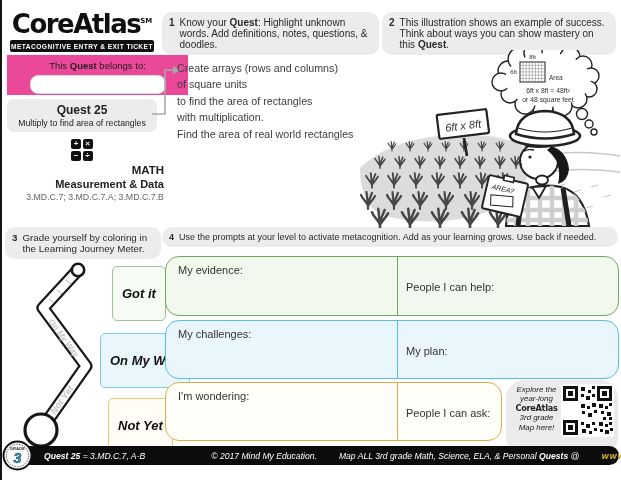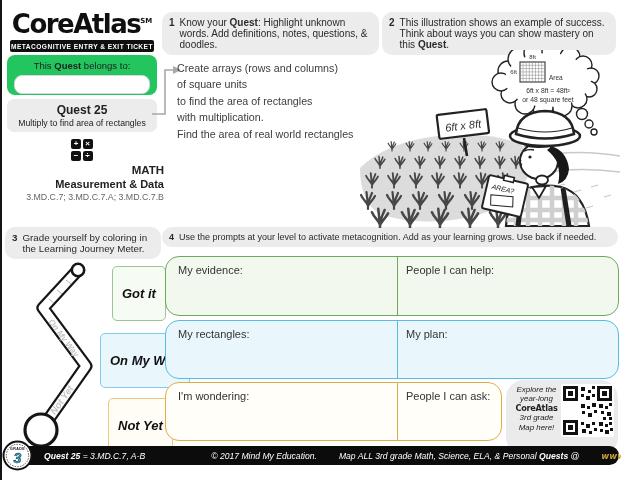--- a/index.html
+++ b/index.html
@@ -8,22 +8,22 @@
   .edge-left{position:absolute;left:0;top:0;width:2px;height:480px;background:#141414;}
 
   
   .logo{position:absolute;left:8px;top:6px;width:148px;text-align:center;
         font-family:"DejaVu Sans",sans-serif;font-weight:900;font-size:26px;
         letter-spacing:-1.5px;color:#0f0f0f;line-height:30px;}
   .logo sup{font-size:7px;letter-spacing:0;}
   .tagline{position:absolute;left:10px;top:40px;width:144px;background:#0f0f0f;color:#fff;
            font-size:6.6px;font-weight:700;text-align:center;padding:2.5px 0;
            letter-spacing:.45px;border-radius:2px;}
-  .belongs{position:absolute;left:7px;top:55px;width:150px;height:40px;background:#22c55e;
-           border-radius:8px;text-align:center;}
+  .belongs{position:absolute;left:7px;top:55px;width:181px;height:40px;background:#ec4899;
+           border-radius:0;text-align:center;}
   .belongs .lbl{font-size:9.5px;color:#222;padding-top:5px;}
   .belongs input{display:block;margin:4px auto 0;width:130px;height:15px;border:1px solid #d8d8d8;
                  border-radius:8px;background:#fff;outline:none;}
   .questbox{position:absolute;left:7px;top:99px;width:150px;height:33px;background:#ececec;
             border-radius:7px;text-align:center;}
   .questbox .t{font-size:12px;font-weight:700;margin-top:4px;}
   .questbox .s{font-size:8.7px;color:#222;margin-top:1px;}
   .mathicon{position:absolute;left:71px;top:139px;width:23px;height:23px;display:grid;
             grid-template-columns:10px 10px;grid-template-rows:10px 10px;gap:1.5px;}
   .mathicon span{background:#111;color:#fff;font-size:8px;line-height:10px;text-align:center;
@@ -54,21 +54,21 @@
   .pill{position:absolute;border-radius:5px;font-weight:700;font-style:italic;font-size:13px;
         padding:19px 9px;color:#111;background:#fff;}
   #pill-got{left:112px;top:266px;border:1.5px solid #9cc497;background:#f6fbf3;}
   #pill-omw{left:100px;top:333px;border:1.5px solid #7fcde8;background:#e9f6fc;}
   #pill-ny{left:108px;top:398px;border:1.5px solid #ecc87a;background:#fffdf5;}
 
   
   .pbox{position:absolute;left:165px;border-radius:14px;box-sizing:border-box;}
   .pbox .lab{position:absolute;font-size:11px;color:#333;}
   .pbox .lab.l{left:12px;top:7px;}
-  .pbox .lab.r{left:240px;top:7px;}
+  .pbox .lab.r{left:240px;top:24px;}
   .pbox .vdiv{position:absolute;left:231px;top:0;bottom:0;width:1.4px;}
   #pbox-green{top:256px;width:454px;height:60px;border:1.6px solid #6fa85f;background:#f2f8ee;}
   #pbox-green .vdiv{background:#6fa85f;}
   #pbox-blue{top:320px;width:454px;height:59px;border:1.6px solid #57bde2;background:#e9f6fc;}
   #pbox-blue .vdiv{background:#57bde2;}
   #pbox-orange{top:382px;width:337px;height:59px;border:1.6px solid #e2ab49;background:#fffef8;}
   #pbox-orange .vdiv{background:#e2ab49;}
 
   
   .qrpanel{position:absolute;left:506px;top:380px;width:112px;height:75px;background:#ebebeb;
@@ -293,21 +293,21 @@
   <div class="pill" id="pill-got">Got it</div>
   <div class="pill" id="pill-omw">On My Way</div>
   <div class="pill" id="pill-ny">Not Yet</div>
 
   <div class="pbox" id="pbox-green">
     <div class="lab l">My evidence:</div>
     <div class="lab r">People I can help:</div>
     <div class="vdiv"></div>
   </div>
   <div class="pbox" id="pbox-blue">
-    <div class="lab l">My rectangles:</div>
+    <div class="lab l">My challenges:</div>
     <div class="lab r">My plan:</div>
     <div class="vdiv"></div>
   </div>
   <div class="pbox" id="pbox-orange">
     <div class="lab l">I'm wondering:</div>
     <div class="lab r">People I can ask:</div>
     <div class="vdiv"></div>
   </div>
 
   <div class="qrpanel">

